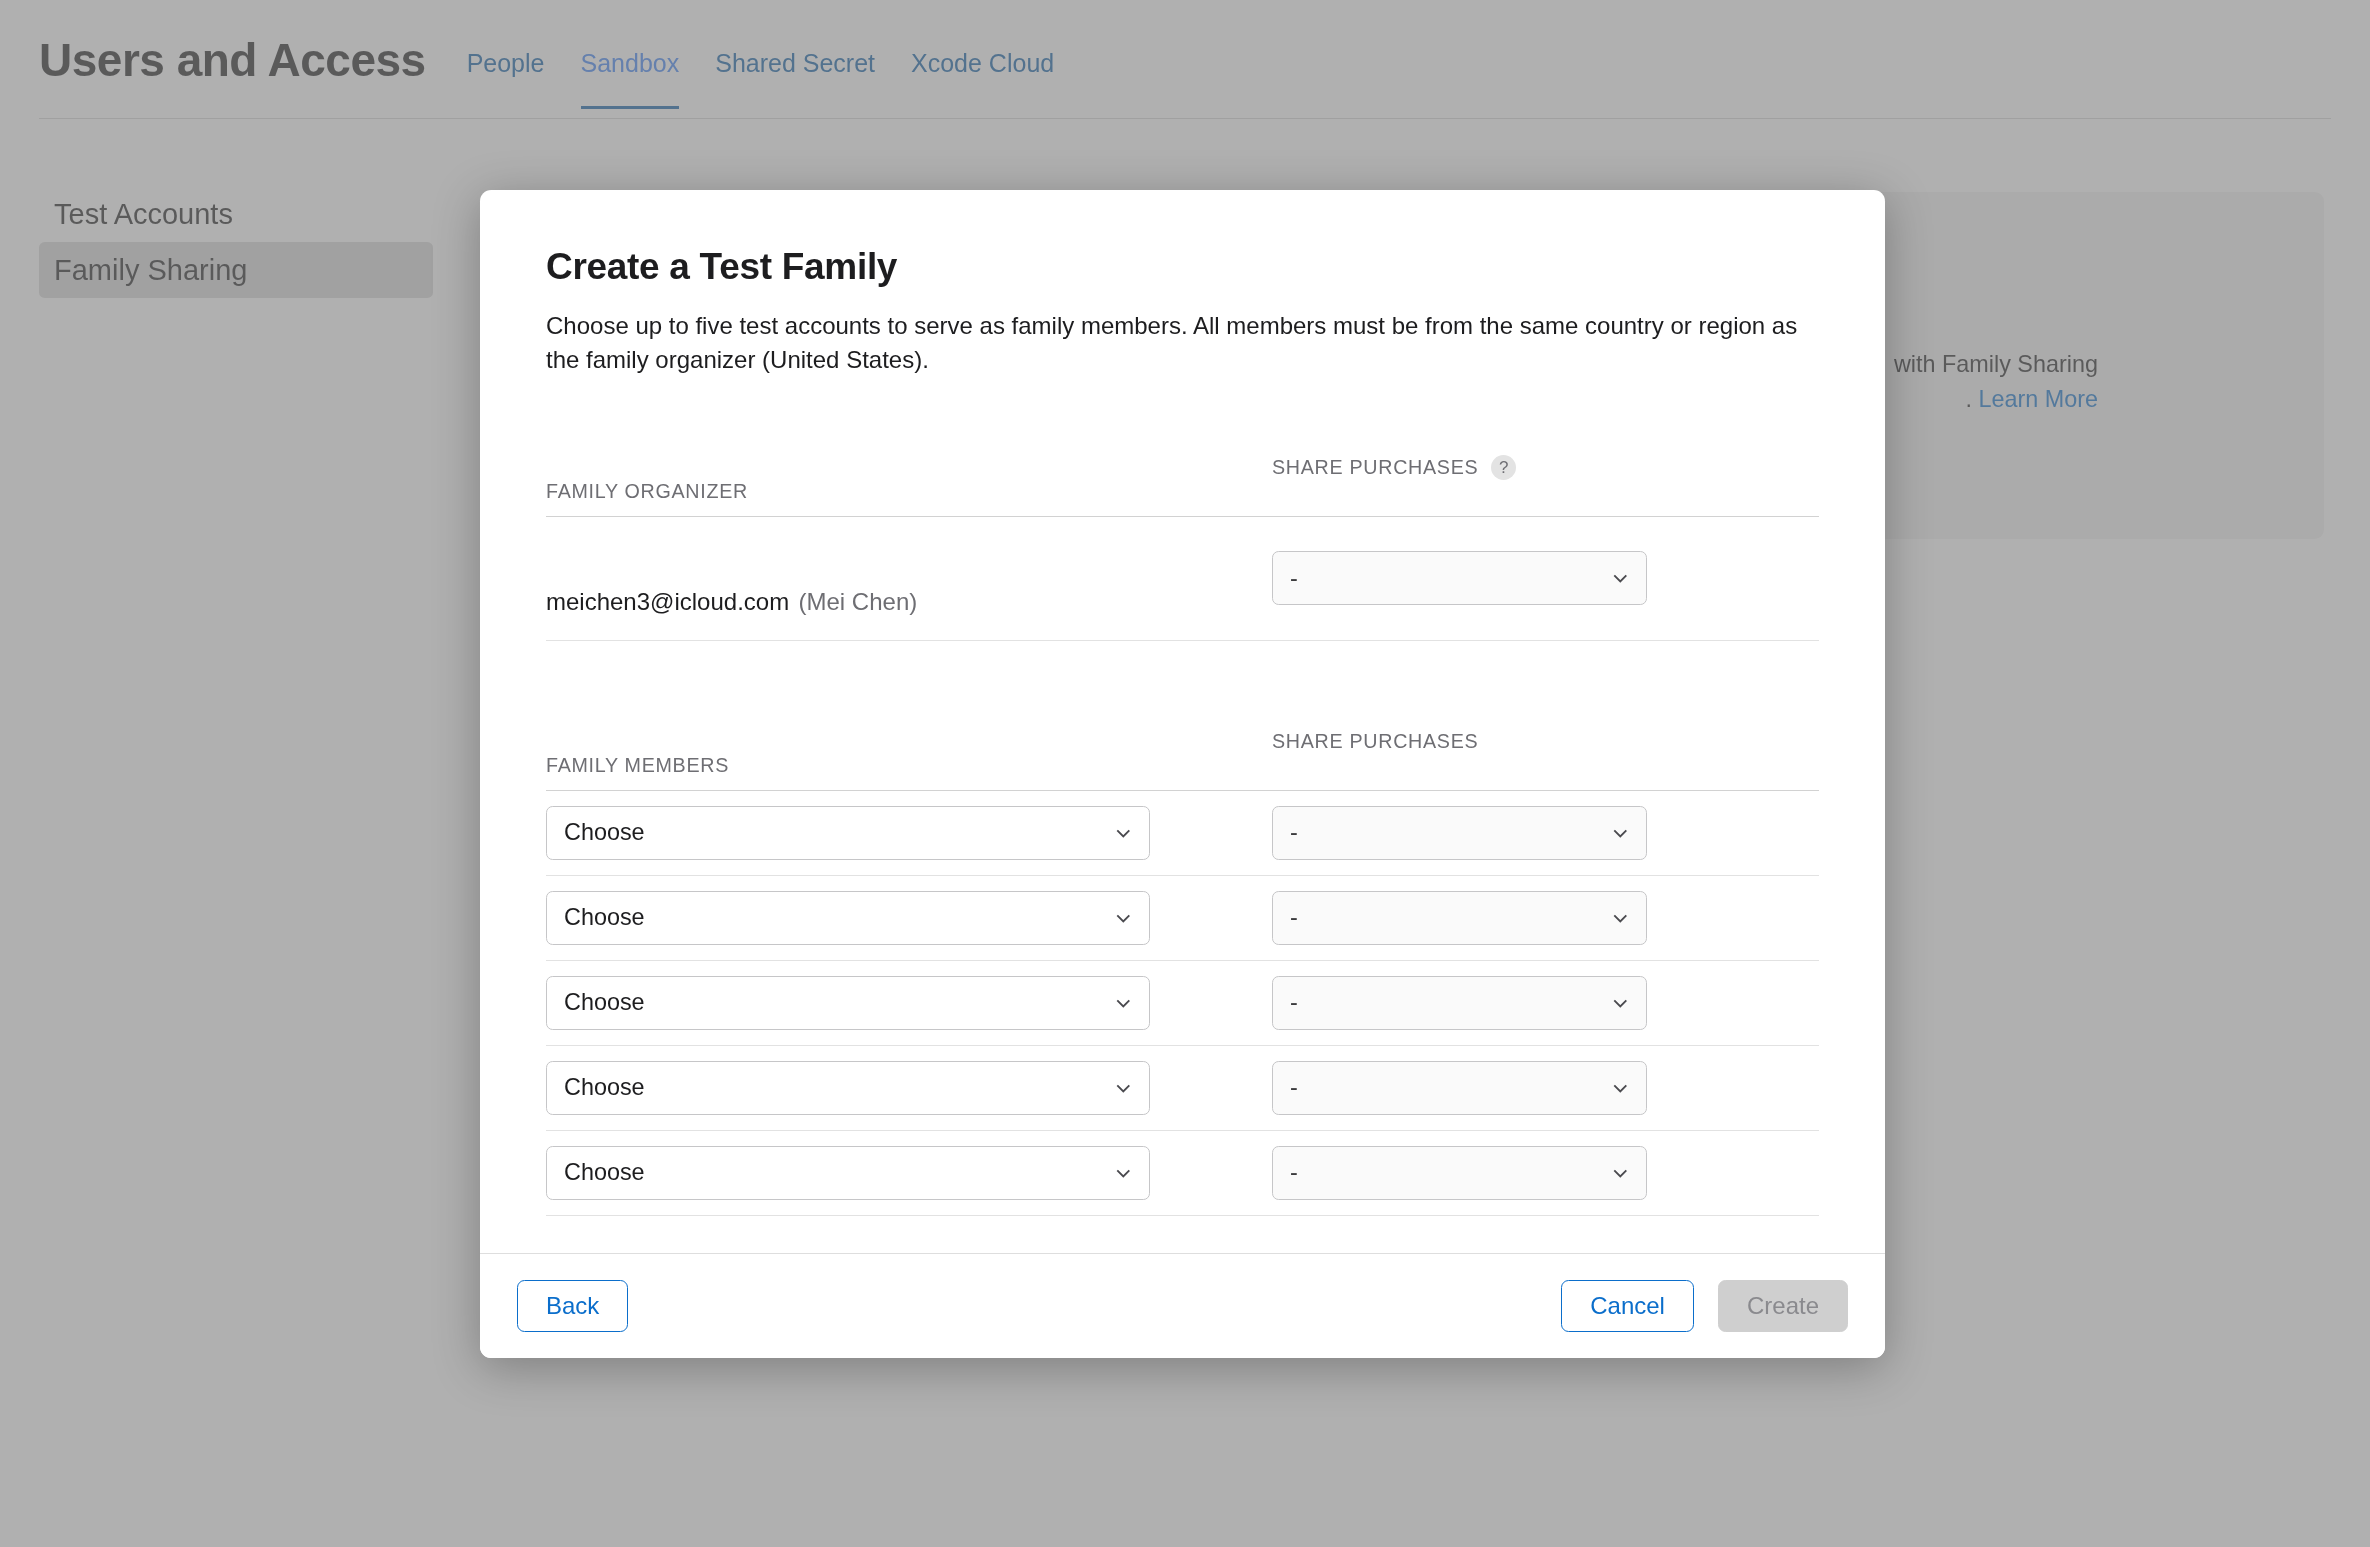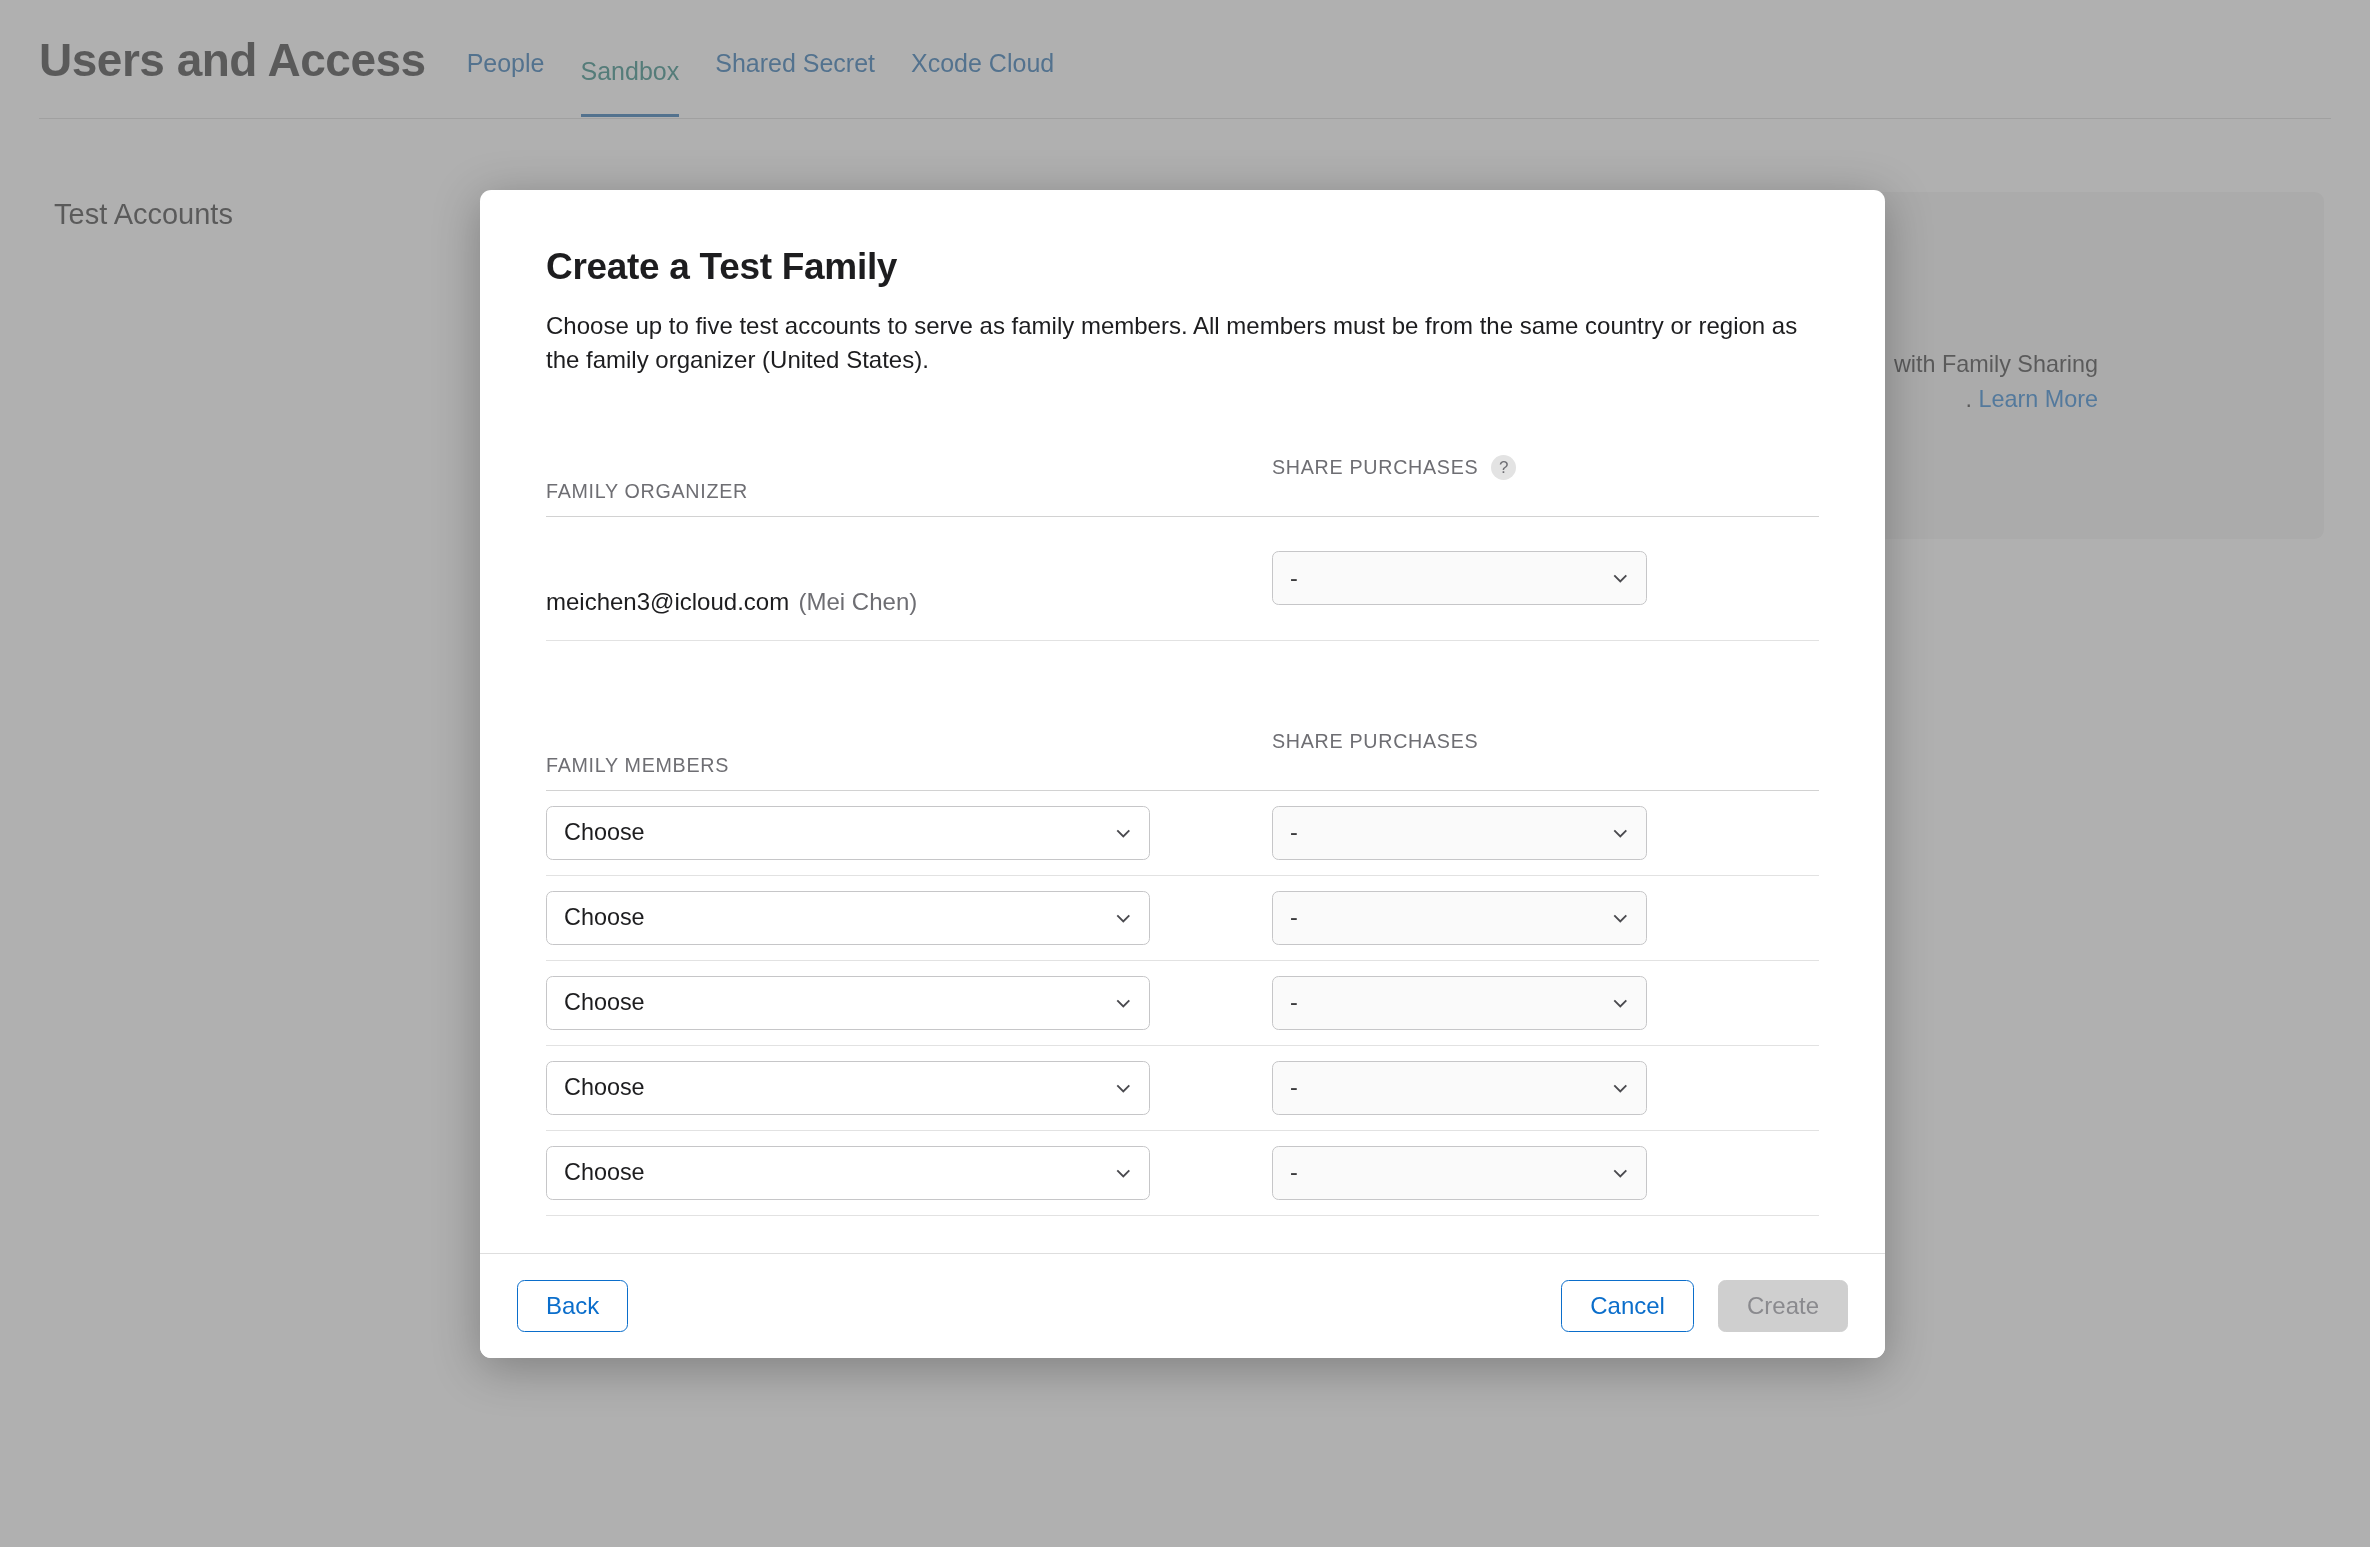--- a/index.html
+++ b/index.html
@@ -33,23 +33,22 @@
     margin-top: 9.4px;
   }
   .tabs { display: flex; align-items: flex-start; gap: 36px; margin-top: 20.6px; }
   .tab {
     font-size: 25px;
     color: #0b5da7;
     padding-bottom: 28px;
     white-space: nowrap;
   }
   .tab.active {
-    color: #0f766e;
+    color: #3b82f6;
     border-bottom: 3.7px solid #0b5da7;
-    margin-top: 8px;
   }
   .header-rule {
     position: absolute;
     left: 39px; right: 39px; top: 118px;
     height: 0.9px; background: #d6d6d6;
   }
 
   .sidebar { position: absolute; left: 39px; top: 187px; width: 394px; }
   .side-item {
     font-size: 29px;
@@ -211,20 +210,21 @@
         <div class="tab">People</div>
         <div class="tab active">Sandbox</div>
         <div class="tab">Shared Secret</div>
         <div class="tab">Xcode Cloud</div>
       </div>
     </div>
     <div class="header-rule"></div>
 
     <div class="sidebar">
       <div class="side-item">Test Accounts</div>
+      <div class="side-item selected">Family Sharing</div>
     </div>
 
     <div class="bg-content"></div>
     <div class="bg-text">
       <div>with Family Sharing</div>
       <div>
         <span>.</span>
         <span class="link">Learn More</span>
       </div>
     </div>

